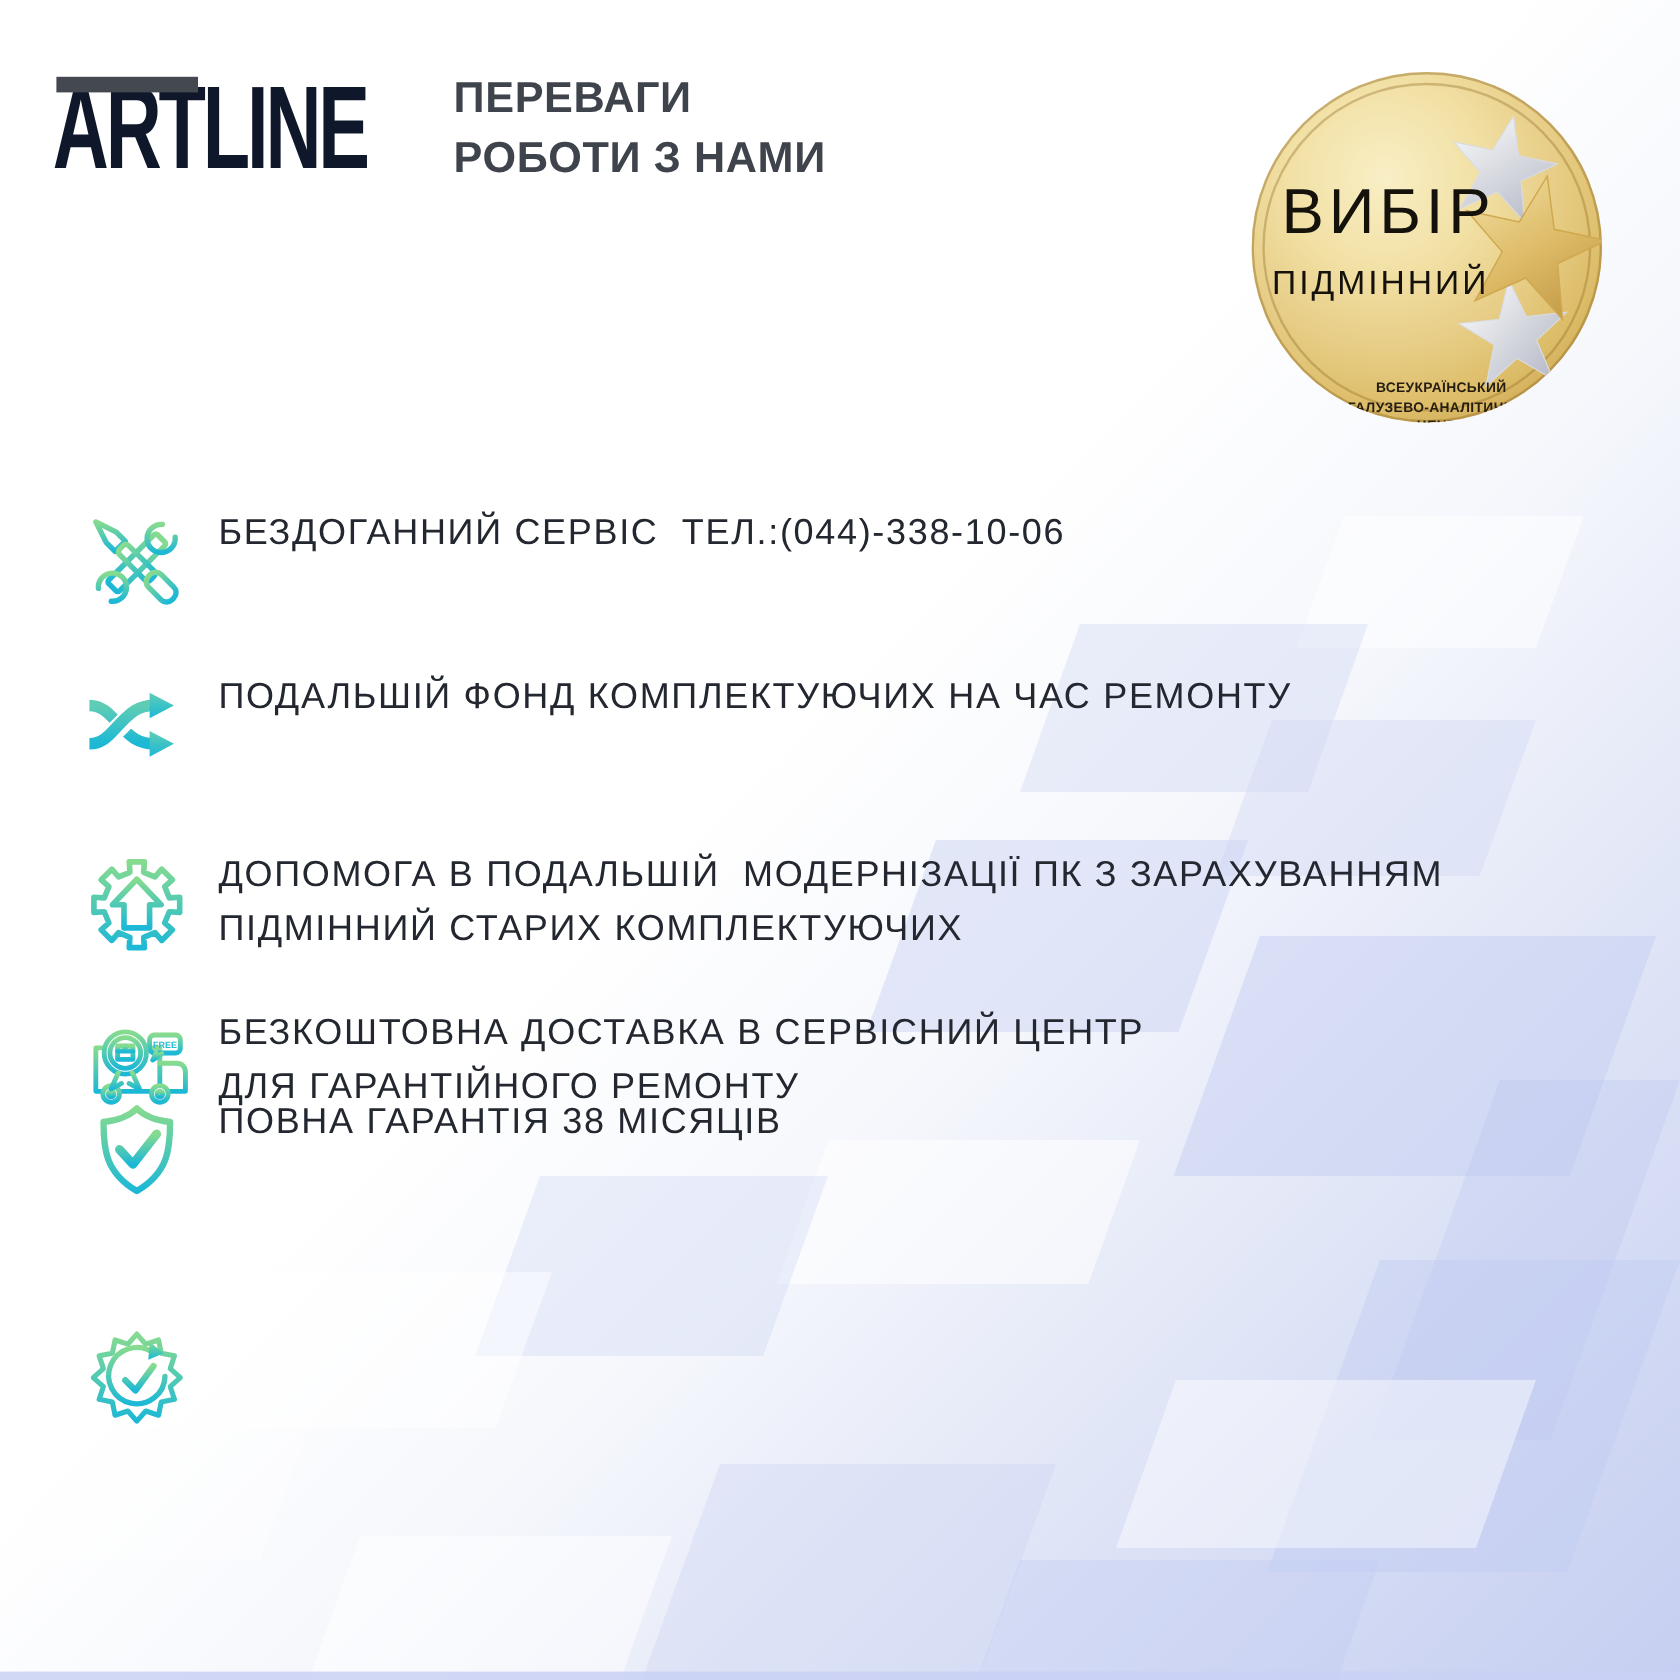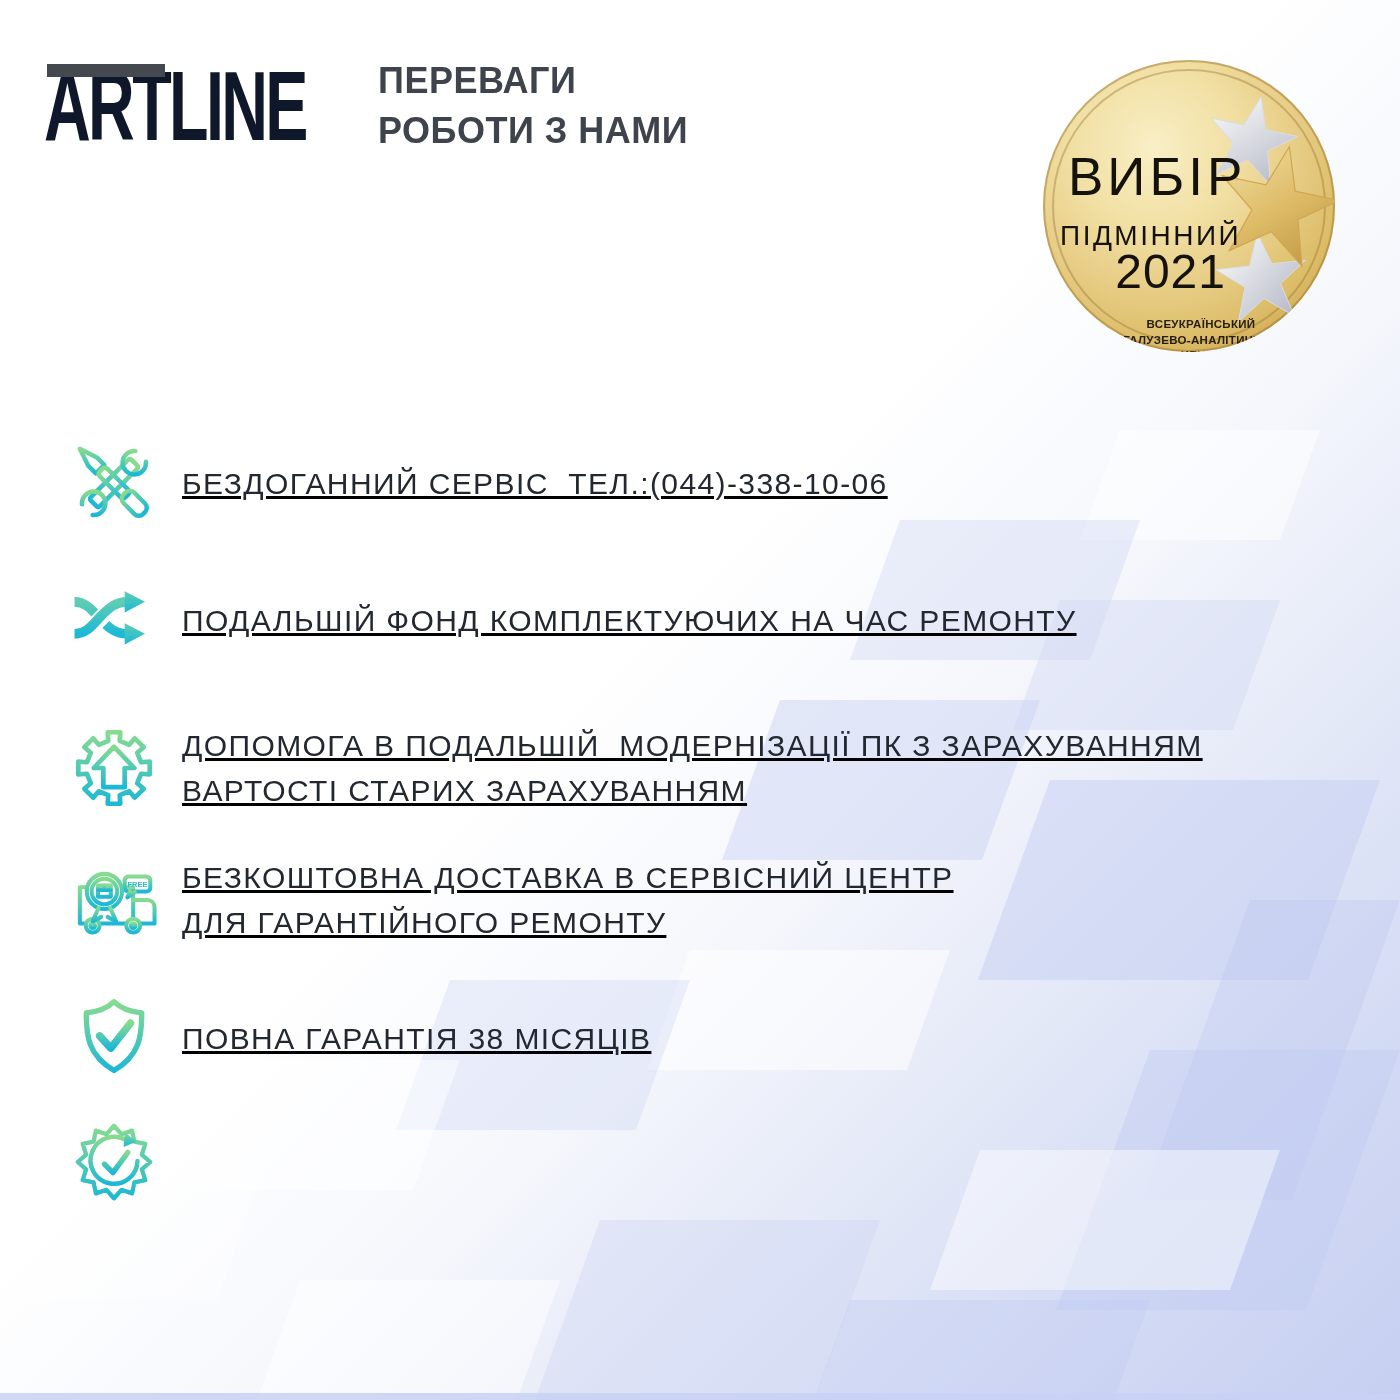--- a/index.html
+++ b/index.html
@@ -25,22 +25,22 @@
   .m-star{position:absolute;}
   .m-title{position:absolute;left:25px;top:86px;font-size:53px;font-weight:400;color:#15120c;
            letter-spacing:4px;}
   .m-sub{position:absolute;left:17px;top:160px;font-size:28px;font-weight:400;color:#15120c;
          letter-spacing:2.5px;}
   .m-year{position:absolute;left:0;top:184px;width:183px;text-align:right;font-size:48px;
           font-weight:500;color:#15120c;letter-spacing:1px;}
   .m-org{position:absolute;left:12px;top:257px;width:100%;text-align:center;font-size:11.5px;
          font-weight:bold;line-height:1.35;color:#241d10;letter-spacing:.3px;}
   
-  .row{position:absolute;left:62px;width:1290px;height:124px;display:flex;align-items:center;
-       gap:16px;z-index:2;text-decoration:underline;}
+  .row{position:absolute;left:62px;width:1290px;height:124px;display:flex;align-items:flex-start;
+       gap:16px;z-index:2;}
   .icon-wrap{width:104px;min-width:104px;display:flex;justify-content:center;align-items:center;}
   .txt{font-size:30px;font-weight:500;color:#23272f;letter-spacing:1.4px;line-height:45px;}
 </style>
 </head>
 <body>
 
 <div class="canvas">
 
   <svg class="bg" width="1400" height="1400" viewBox="0 0 1400 1400">
     <defs>
@@ -104,21 +104,20 @@
           <linearGradient id="gg1" x1="0" y1="0" x2="1" y2="1">
         <stop offset="0" stop-color="#f4e3a8"></stop>
             <stop offset="0.55" stop-color="#ddba66"></stop>
         <stop offset="1" stop-color="#bd9440"></stop>
       </linearGradient>
         </defs>
       <polygon points="50,2 62,36 98,36 69,58 80,94 50,72 20,94 31,58 2,36 38,36" fill="url(#gg1)" stroke="#cfa84f" stroke-width="1"></polygon>
     </svg>
     <div class="m-title">ВИБІР</div>
     <div class="m-sub">ПІДМІННИЙ</div>
-    <div class="m-year">2021</div>
     <div class="m-org">
       <div>ВСЕУКРАЇНСЬКИЙ</div>
       <div>ГАЛУЗЕВО-АНАЛІТИЧНИЙ</div>
       <div>ЦЕНТР</div>
     </div>
   </div>
 
   <div class="row" style="top:421px">
     <div class="icon-wrap">
       <svg width="96" height="96" viewBox="0 0 90 90">
@@ -178,21 +177,21 @@
                    L50.4 70.4 L50.9 78.5 L39.1 78.5 L39.6 70.4 L30.8 66.8 L25.5 72.8 L17.2 64.5
                    L23.2 59.2 L19.6 50.4 L11.5 50.9 L11.5 39.1 L19.6 39.6 L23.2 30.8 L17.2 25.5
                    L25.5 17.2 L30.8 23.2 L39.6 19.6 L39.1 11.5 L50.9 11.5 L50.4 19.6 L59.2 23.2
                    L64.5 17.2 L72.8 25.5 L66.8 30.8 L70.4 39.6 Z"></path>
           <path d="M45 25 L64 45 L55 45 L55 63 L35 63 L35 45 L26 45 Z"></path>
         </g>
       </svg>
     </div>
     <div class="txt">
       <div>ДОПОМОГА В ПОДАЛЬШІЙ&nbsp; МОДЕРНІЗАЦІЇ ПК З ЗАРАХУВАННЯМ</div>
-      <div>ВАРТОСТІ СТАРИХ ЗАРАХУВАННЯМ</div>
+      <div>ПІДМІННИЙ СТАРИХ КОМПЛЕКТУЮЧИХ</div>
     </div>
   </div>
 
   <div class="row" style="top:838px">
     <div class="icon-wrap">
       <svg width="96" height="96" viewBox="0 0 90 90">
         <defs>
             <linearGradient id="g4" x1="0" y1="0" x2="0" y2="1">
           <stop offset="0" stop-color="#86db8f"></stop>
               <stop offset="1" stop-color="#1cb8d6"></stop>
@@ -217,21 +216,21 @@
         </g>
         <text x="67" y="32.8" text-anchor="middle" font-size="7" font-weight="bold" fill="#29bdd2">FREE</text>
       </svg>
     </div>
     <div class="txt">
       <div>БЕЗКОШТОВНА ДОСТАВКА В СЕРВІСНИЙ ЦЕНТР</div>
       <div>ДЛЯ ГАРАНТІЙНОГО РЕМОНТУ</div>
     </div>
   </div>
 
-  <div class="row" style="top:976px">
+  <div class="row" style="top:912px">
     <div class="icon-wrap">
       <svg width="96" height="96" viewBox="0 0 90 90">
         <defs>
             <linearGradient id="g5" x1="0" y1="0" x2="0" y2="1">
           <stop offset="0" stop-color="#86db8f"></stop>
               <stop offset="1" stop-color="#1cb8d6"></stop>
         </linearGradient>
           </defs>
         <g fill="none" stroke="url(#g5)" stroke-linejoin="round" stroke-linecap="round">
           <path stroke-width="5" d="M45 11 C51 17 61 20.5 71 21.5 C71 43 69.5 61 45 75.5

